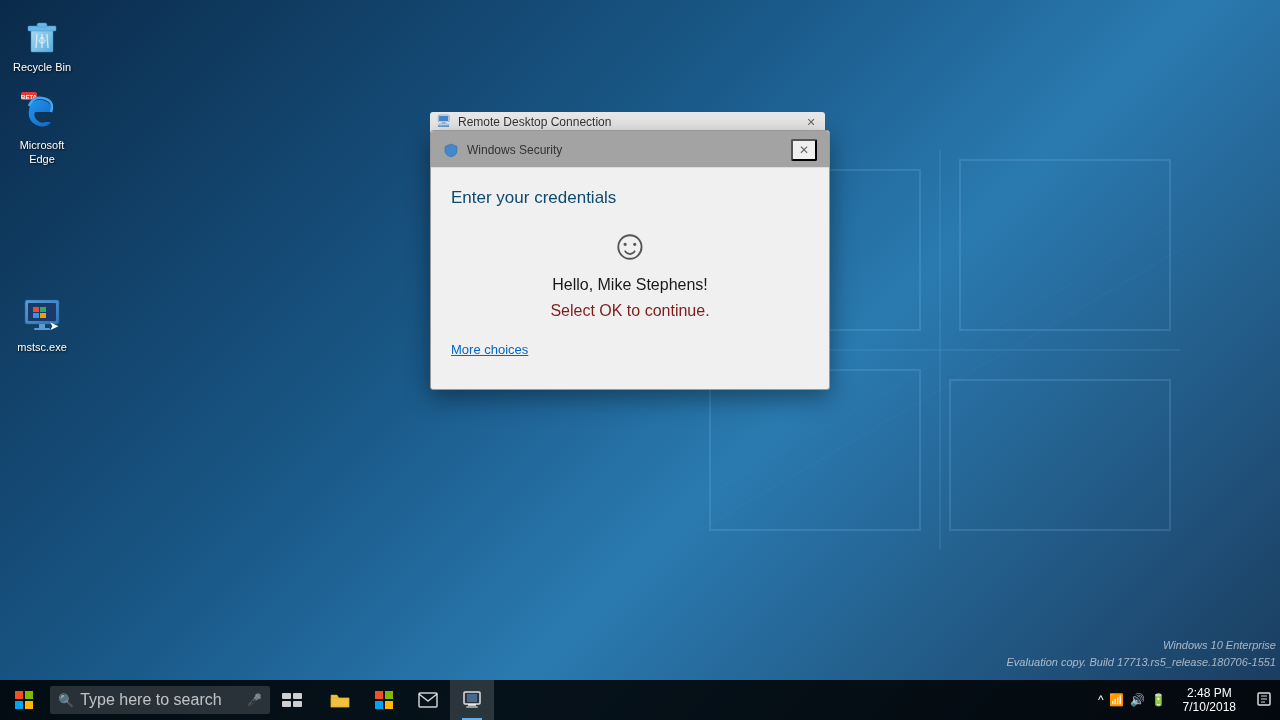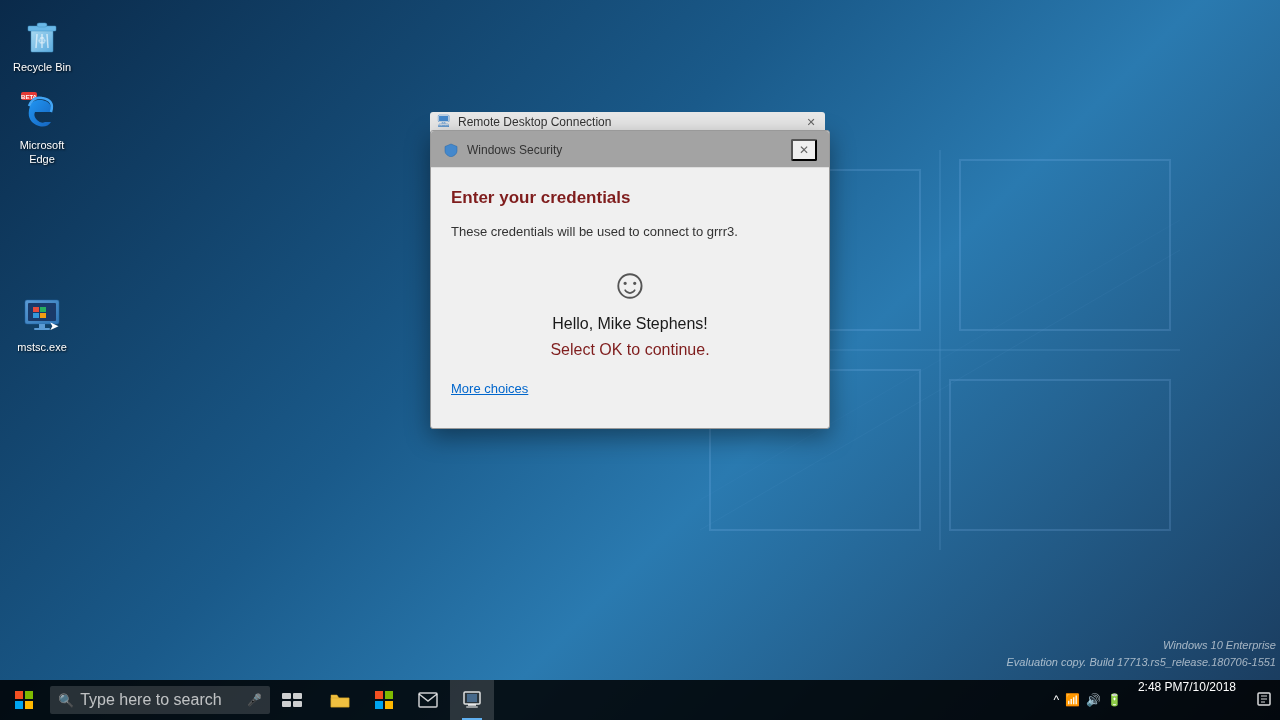--- a/index.html
+++ b/index.html
@@ -167,22 +167,22 @@
     .tray-icons {
       display: flex;
       align-items: center;
       gap: 6px;
       color: white;
       font-size: 12px;
     }
 
     .taskbar-clock {
       display: flex;
-      flex-direction: row;
-      align-items: flex-start;
+      flex-direction: column;
+      align-items: center;
       padding: 0 12px;
       cursor: pointer;
       height: 100%;
       justify-content: center;
     }
 
     .clock-time {
       color: white;
       font-size: 12px;
     }
@@ -291,22 +291,22 @@
       font-size: 12px;
       color: #666;
     }
 
     .dialog-body {
       padding: 20px 20px 16px;
     }
 
     .dialog-heading {
       font-size: 17px;
-      color: #7f1d1d;
-      font-weight: 700;
+      color: #0c4a6e;
+      font-weight: 400;
       margin-bottom: 16px;
     }
 
     .dialog-desc {
       font-size: 13px;
       color: #333;
       margin-bottom: 24px;
     }
 
     .dialog-avatar-area {
@@ -514,21 +514,20 @@
         <svg width="14" height="14" viewBox="0 0 14 14">
           <path d="M7 1 L13 3.5 V8 C13 11 10 13 7 14 C4 13 1 11 1 8 V3.5 Z" fill="#4488cc" stroke="#2266aa" stroke-width="0.5"></path>
         </svg>
       </div>
       <span class="dialog-title-text">Windows Security</span>
       <button class="dialog-close-btn">✕</button>
     </div>
 
     <div class="dialog-body">
       <div class="dialog-heading">Enter your credentials</div>
-      <div class="dialog-desc">These credentials will be used to connect to grrr3.</div>
 
       <div class="dialog-avatar-area">
         <div class="smiley-face">☺</div>
         <div class="dialog-user-name">Hello, Mike Stephens!</div>
         <div class="dialog-user-prompt">Select OK to continue.</div>
       </div>
 
       <a class="dialog-more-choices" href="#">More choices</a>
 
     </div>

